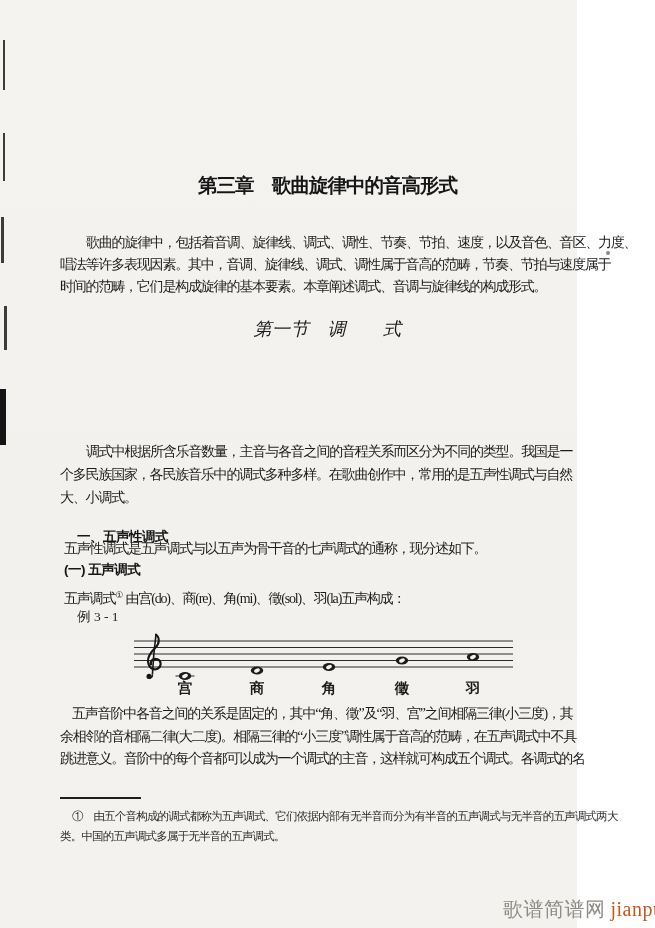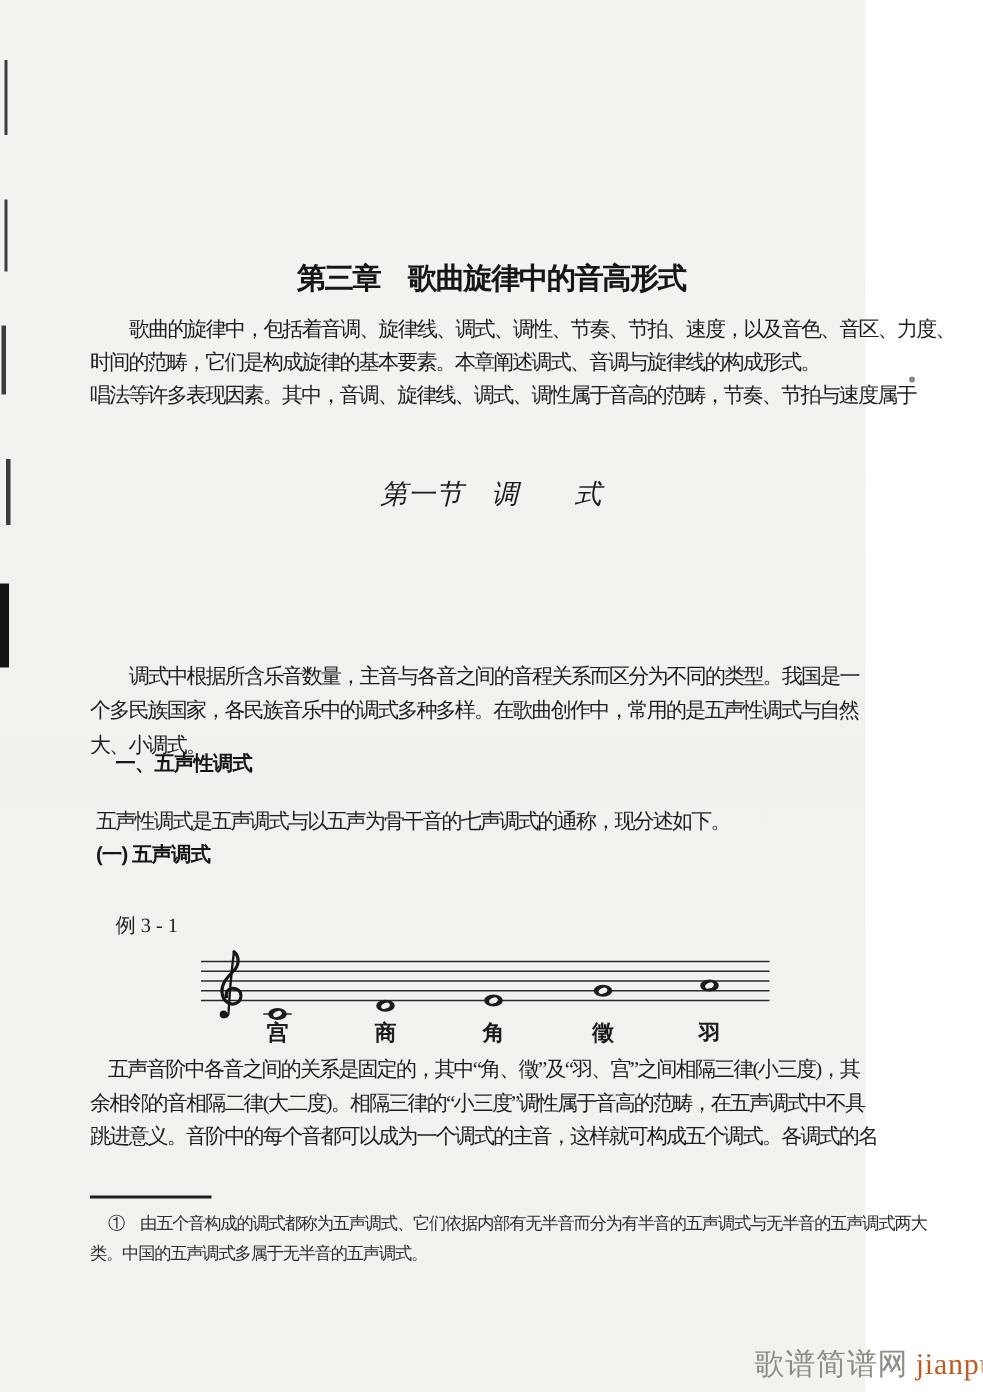--- a/index.html
+++ b/index.html
@@ -68,47 +68,50 @@
   .artifact.thick{background:#141414;}
   .artifact.dot{border-radius:50%;background:#8a8a86;}
 </style>
 </head>
 <body>
 
 <div id="page">
 
   <div class="title">第三章　歌曲旋律中的音高形式</div>
 
-  <div class="tblock" style="top:210px;">
+  <div class="tblock" style="top:232px;">
     <div class="bodyline ind-a">歌曲的旋律中，包括着音调、旋律线、调式、调性、节奏、节拍、速度，以及音色、音区、力度、</div>
+    <div class="bodyline">唱法等许多表现因素。其中，音调、旋律线、调式、调性属于音高的范畴，节奏、节拍与速度属于</div>
     <div class="bodyline">时间的范畴，它们是构成旋律的基本要素。本章阐述调式、音调与旋律线的构成形式。</div>
-    <div class="bodyline">唱法等许多表现因素。其中，音调、旋律线、调式、调性属于音高的范畴，节奏、节拍与速度属于</div>
   </div>
 
   <div class="sec-heading">第一节　调　　式</div>
 
 
   <div class="tblock" style="top:441px;">
     <div class="bodyline ind-a" style="line-height:22.8px;">调式中根据所含乐音数量，主音与各音之间的音程关系而区分为不同的类型。我国是一</div>
     <div class="bodyline" style="line-height:22.8px;">个多民族国家，各民族音乐中的调式多种多样。在歌曲创作中，常用的是五声性调式与自然</div>
     <div class="bodyline" style="line-height:22.8px;">大、小调式。</div>
   </div>
 
-  <div class="tblock" style="top:500px;">
+  <div class="tblock" style="top:528px;">
     <div class="subhead ind-b">一、五声性调式</div>
   </div>
 
   <div class="tblock" style="top:538px;">
     <div class="bodyline ind-c">五声性调式是五声调式与以五声为骨干音的七声调式的通称，现分述如下。</div>
   </div>
 
   <div class="tblock" style="top:561px;">
     <div class="subhead ind-c">(一) 五声调式</div>
   </div>
 
+  <div class="tblock" style="top:584px;">
+    <div class="bodyline ind-c"><span>五声调式</span><span class="supref">①</span><span> 由宫(do)、商(re)、角(mi)、徵(sol)、羽(la)五声构成：</span></div>
+  </div>
 
   <div class="tblock" style="top:608px;">
     <div class="example-label ind-b">例 3 - 1</div>
   </div>
 
   <div id="staff-wrap">
     <svg width="392" height="70" viewBox="0 0 392 70">
 
       <g stroke="#2a2a2a" stroke-width="1">
         <line x1="8" y1="12" x2="387" y2="12"></line>

